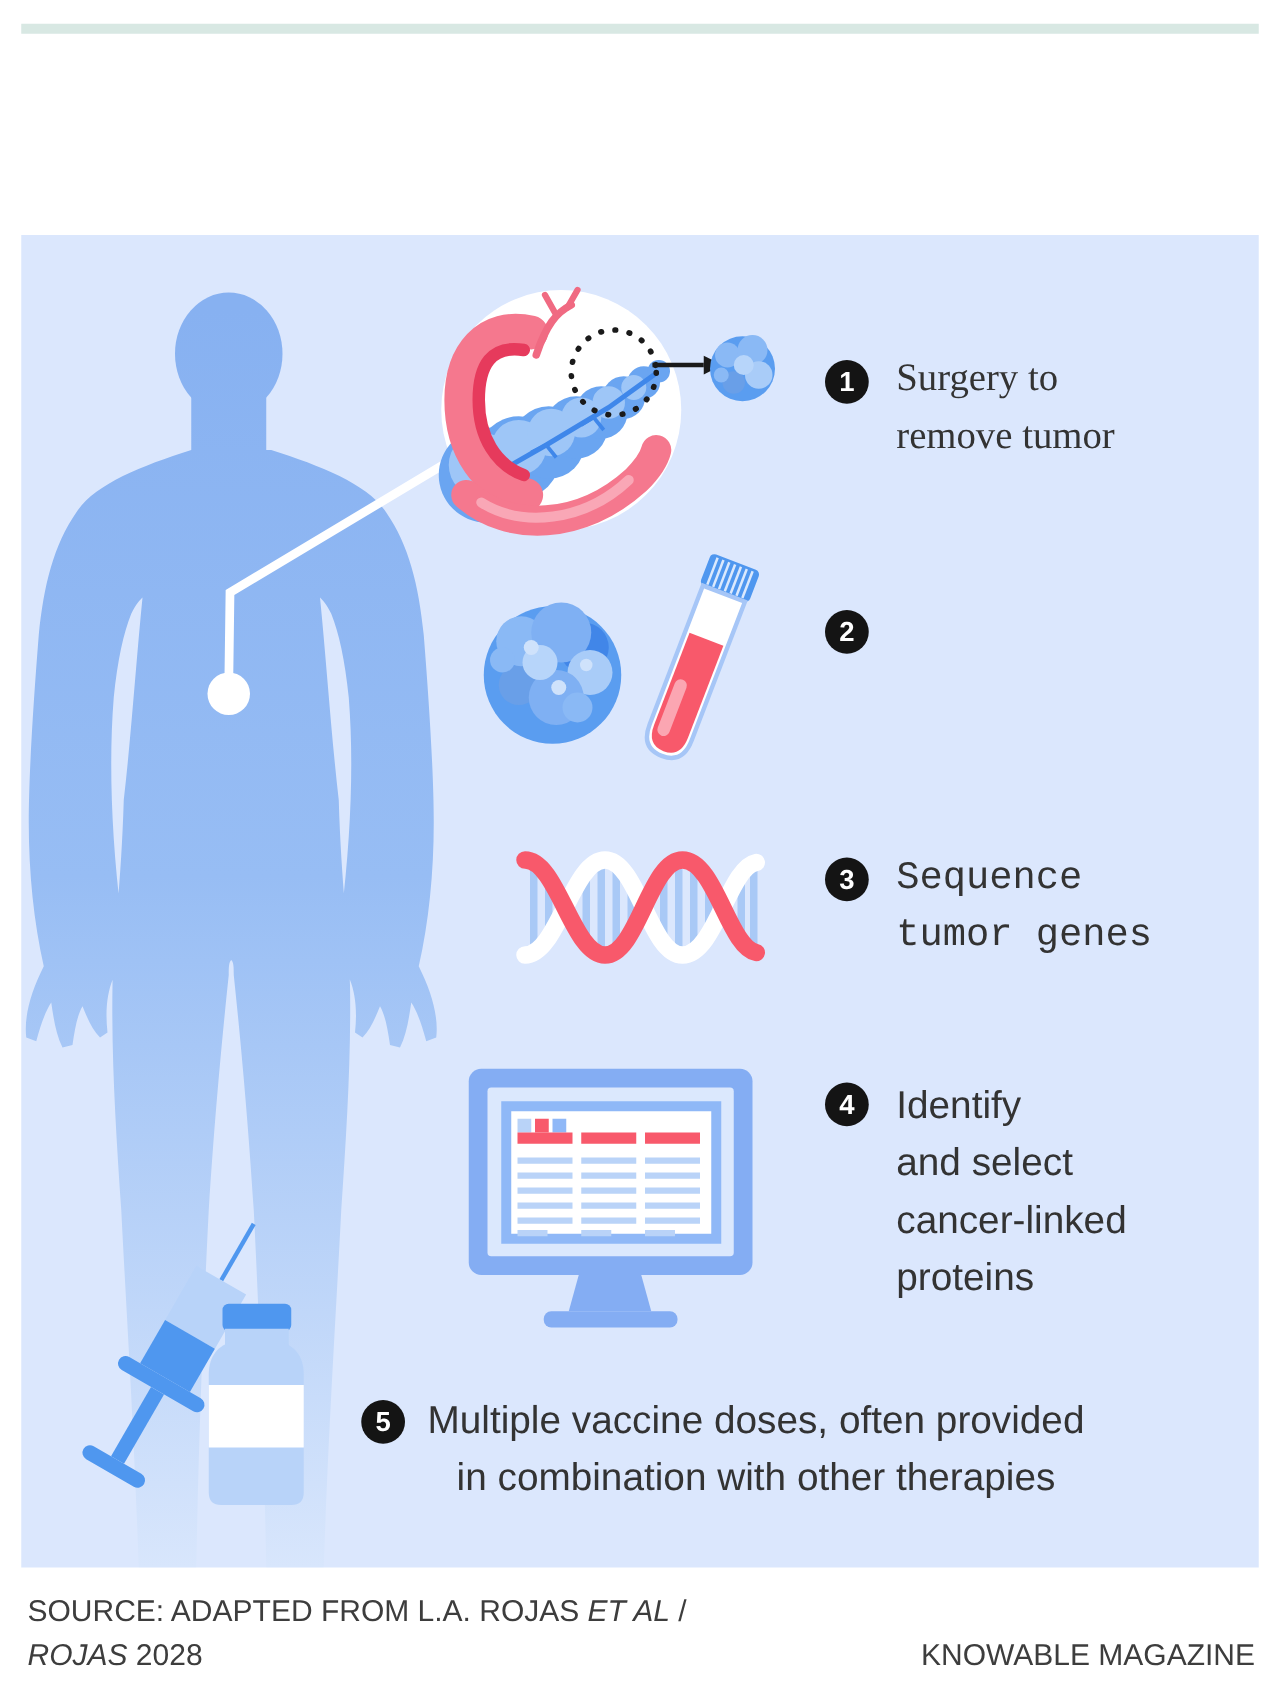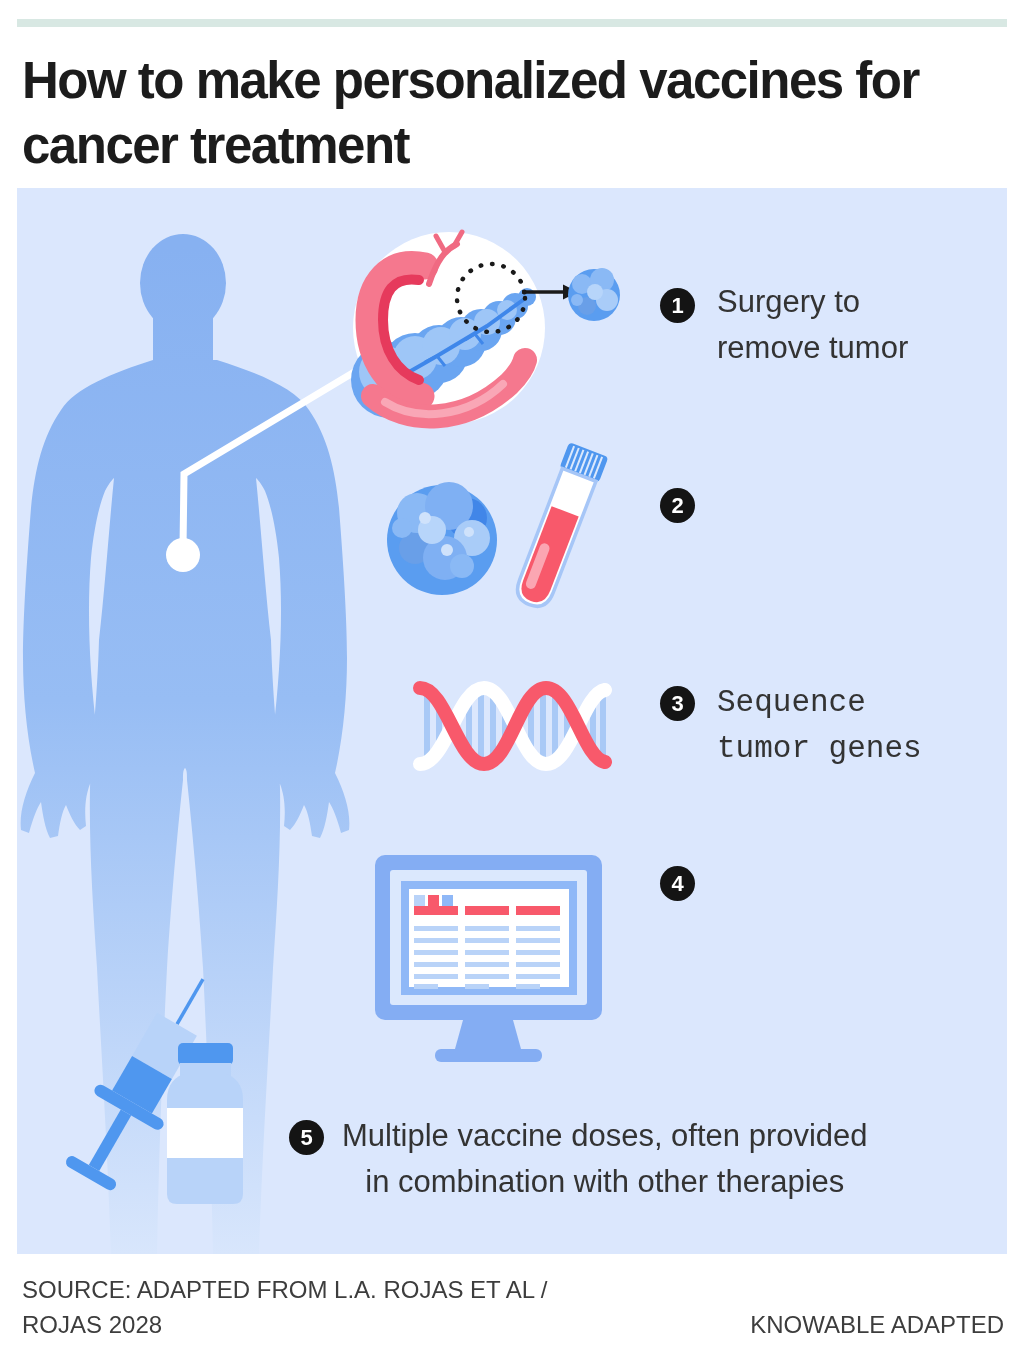--- a/index.html
+++ b/index.html
@@ -11,31 +11,29 @@
       color:#1c1c1c;white-space:pre-line;}
   .panel{position:absolute;left:17px;top:188px;width:990px;height:1066px;overflow:hidden;}
   .panel svg{position:absolute;left:0;top:0;}
   .badge{position:absolute;width:35px;height:35px;border-radius:50%;
       display:flex;align-items:center;justify-content:center;
       color:#ffffff;font-size:22px;font-weight:bold;}
   .step-label{position:absolute;font-size:31px;line-height:46px;color:#333333;white-space:pre-line;}
   .footer{position:absolute;left:22px;top:1272px;width:982px;font-size:24px;line-height:35px;color:#3d3d3d;}
   .footer .src{position:absolute;left:0;top:0;white-space:pre-line;}
   .footer .brand{position:absolute;right:0;top:35px;}
-  .it{}
+  .it{font-style:italic;}
 </style>
 </head>
 <body>
 
 <div id="canvas">
 
   <div class="topbar" style="background:#d8e8e3;"></div>
 
-  <div class="page-title">How to make personalized vaccines for
-cancer treatment</div>
 
   <div class="panel" style="background:#dbe7fd;">
     <svg width="990" height="1066" viewBox="0 0 990 1066">
       <defs>
         <linearGradient id="bodyGrad" gradientUnits="userSpaceOnUse" x1="0" y1="60" x2="0" y2="1066">
           <stop offset="0" stop-color="#87b1f1"></stop>
           <stop offset="0.45" stop-color="#97bdf4"></stop>
           <stop offset="1" stop-color="#d8e6fc"></stop>
         </linearGradient>
       </defs>
@@ -246,43 +244,47 @@
         <rect x="163" y="875" width="51" height="14" fill="#b8d3f9"></rect>
         <path d="M 150 912 C 150 896 158 888 170 885 L 206 885 C 218 888 226 896 226 912
                  L 226 1006 Q 226 1016 216 1016 L 160 1016 Q 150 1016 150 1006 Z" fill="#b8d3f9"></path>
         <rect x="150" y="920" width="76" height="50" fill="#ffffff"></rect>
       </g>
     </svg>
 
     <div class="badge" style="left:643px;top:100px;background:#141414;">
       <span>1</span>
       </div>
-    <div class="step-label" style="left:700px;top:91px;">Surgery to
+    <div class="step-label" style="left:700px;top:91px;font-family:Liberation Serif, serif;">Surgery to
 remove tumor</div>
 
     <div class="badge" style="left:643px;top:300px;background:#141414;">
       <span>2</span>
       </div>
 
     <div class="badge" style="left:643px;top:498px;background:#141414;">
       <span>3</span>
       </div>
     <div class="step-label" style="left:700px;top:492px;font-family:Liberation Mono, monospace;">Sequence
 tumor genes</div>
 
     <div class="badge" style="left:643px;top:678px;background:#141414;">
       <span>4</span>
       </div>
+    <div class="step-label" style="left:700px;top:673px;">Identify
+and select
+cancer-linked
+proteins</div>
 
     <div class="badge" style="left:272px;top:932px;background:#141414;">
       <span>5</span>
       </div>
     <div class="step-label" style="left:325px;top:925px;text-align:center;">Multiple vaccine doses, often provided
 in combination with other therapies</div>
   </div>
 
   <div class="footer">
     <div class="src"><span>SOURCE: ADAPTED FROM L.A. ROJAS </span><span class="it">ET AL</span><span> /
 </span><span class="it">ROJAS</span><span> 2028</span></div>
-    <div class="brand">KNOWABLE ADAPTED</div>
+    <div class="brand">KNOWABLE MAGAZINE</div>
   </div>
 
 </div>
 
 </body></html>

